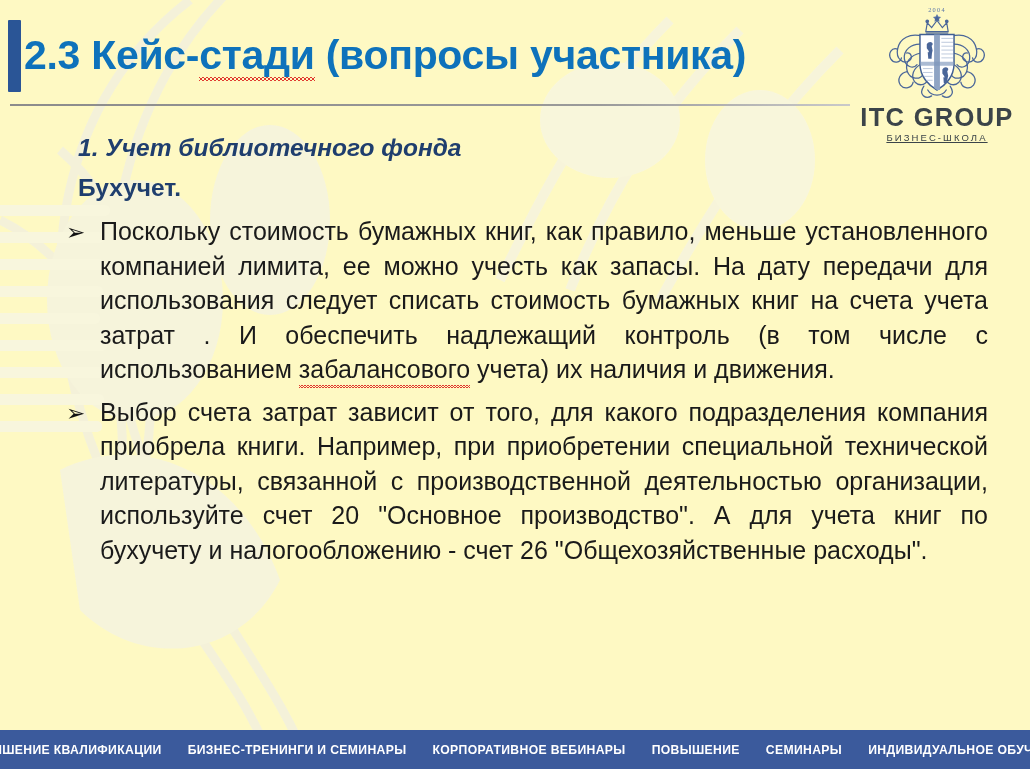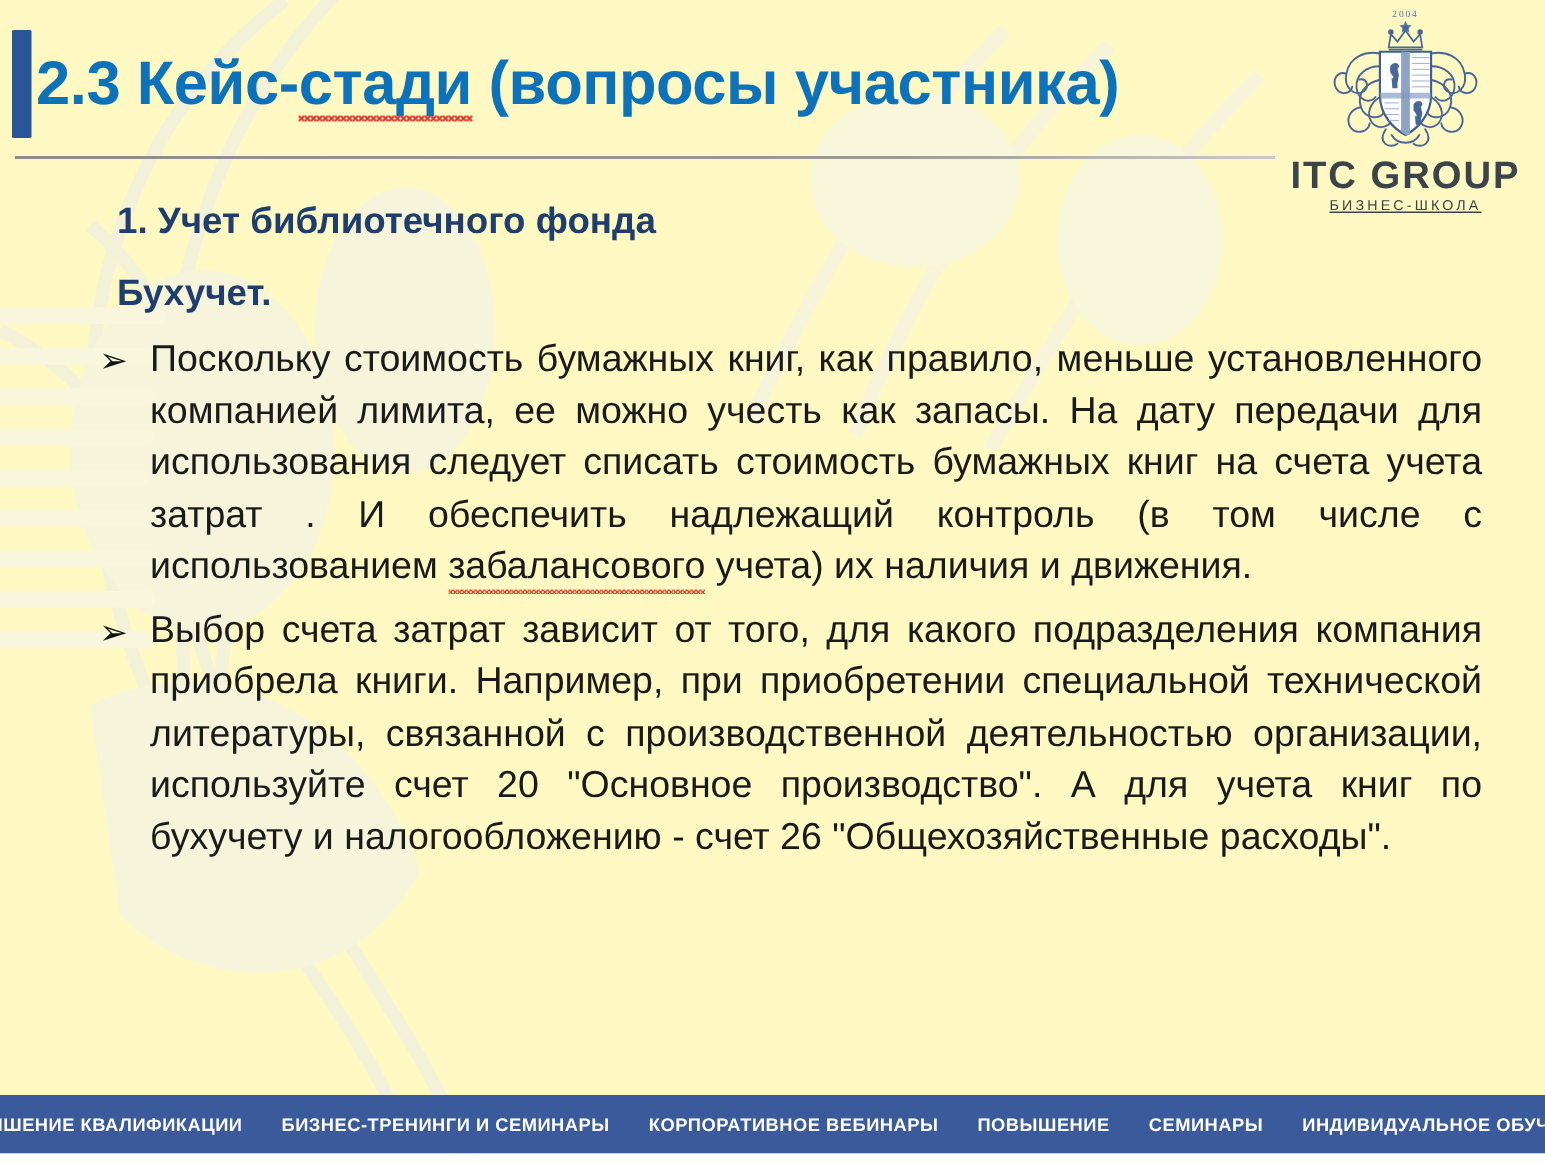--- a/index.html
+++ b/index.html
@@ -134,25 +134,26 @@
     position: absolute;
     left: 0;
     top: 128px;
     width: 1030px;
     z-index: 2;
   }
   .subhead-1 {
     margin: 0 0 0 78px;
     font-size: 24.5px;
     font-weight: bold;
+    font-style: italic;
     color: #1F3E6E;
     line-height: 40px;
   }
   .subhead-2 {
-    margin: 8px 0 6px 78px;
+    margin: 0 0 6px 78px;
     font-size: 24.5px;
     font-weight: bold;
     color: #1F3E6E;
     line-height: 40px;
   }
 
   .bullet-list {
     margin: 0;
     padding: 0;
     list-style: none;

